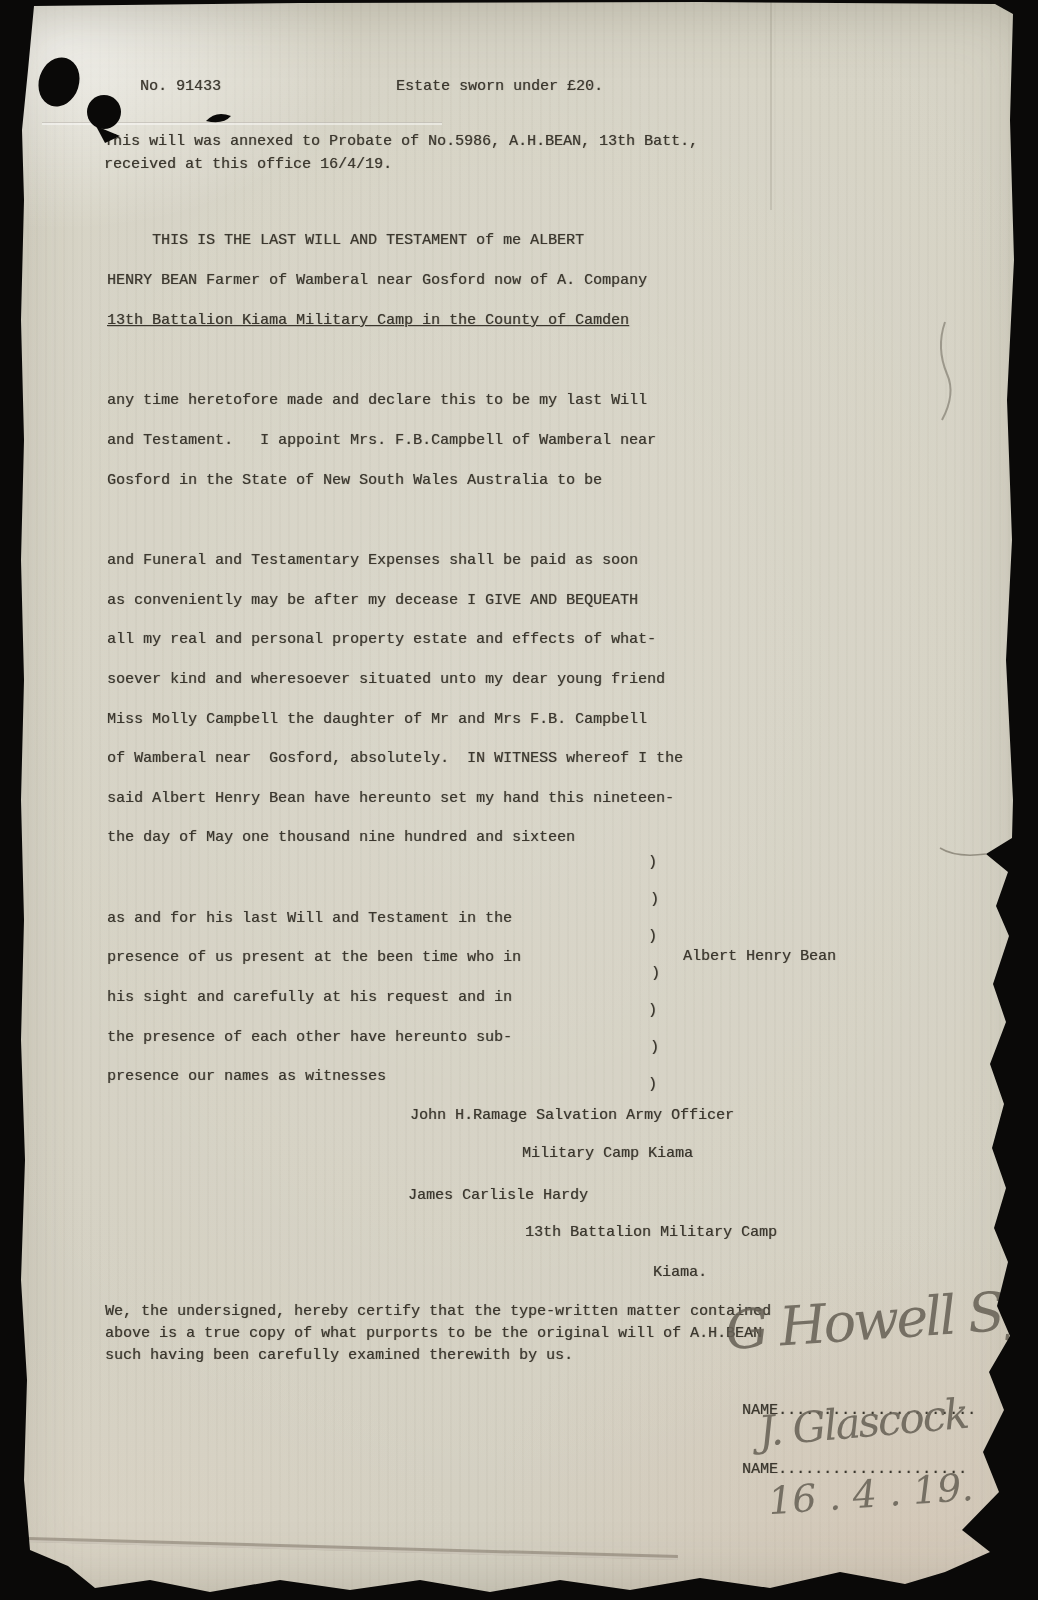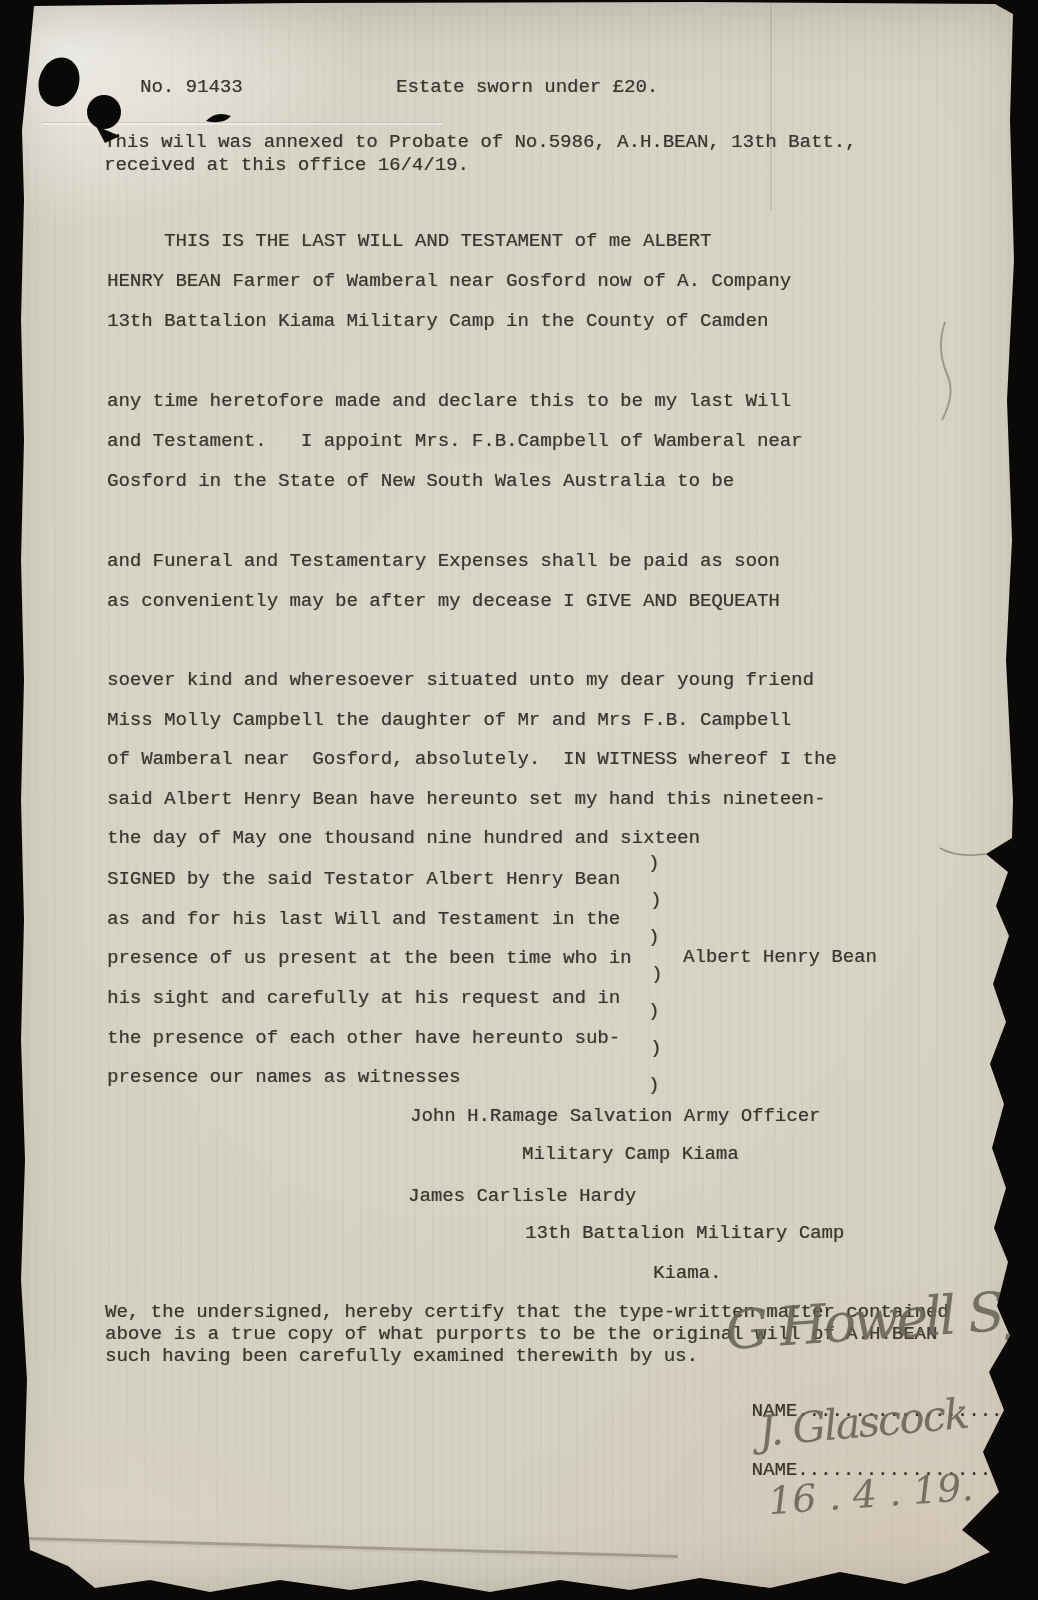--- a/index.html
+++ b/index.html
@@ -8,21 +8,21 @@
   
   #paper{position:absolute;left:0;top:0;width:1038px;height:1600px;
     background:
       radial-gradient(ellipse 420px 260px at 6% 3%, rgba(255,255,255,0.60), rgba(255,255,255,0) 70%),
       radial-gradient(ellipse 600px 420px at 88% 96%, rgba(210,180,160,0.28), rgba(210,180,160,0) 72%),
       radial-gradient(ellipse 520px 320px at 10% 97%, rgba(225,215,200,0.35), rgba(225,215,200,0) 70%),
       radial-gradient(ellipse 900px 1100px at 48% 42%, rgba(255,255,255,0.10), rgba(255,255,255,0) 80%),
       repeating-linear-gradient(90deg, rgba(95,90,72,0.035) 0 2px, rgba(0,0,0,0) 2px 9px),
       linear-gradient(#d6d3c5,#d4d0c2);
     box-shadow: inset 0 0 70px rgba(95,88,70,0.35);}
-  .typed{position:absolute;font-family:"Liberation Mono", monospace;font-size:19px;line-height:22px;
+  .typed{position:absolute;font-family:"Liberation Mono", monospace;font-size:15px;line-height:22px;
          color:#3b372e;white-space:pre;letter-spacing:0;
          text-shadow:0.4px 0.4px 0.7px rgba(59,55,46,0.60);}
   .hand{position:absolute;font-family:"DejaVu Serif", serif;font-style:italic;color:rgba(104,98,86,0.88);
         white-space:pre;}
   .crease{position:absolute;pointer-events:none;}
   svg.overlay{position:absolute;left:0;top:0;pointer-events:none;}
 </style>
 </head>
 <body>
 
@@ -34,33 +34,33 @@
   <div class="crease" style="left:770px;top:0;width:2px;height:210px;background:rgba(110,104,88,0.18);"></div>
 
   <div class="typed" style="left:140px;top:76px;">No. 91433</div>
   <div class="typed" style="left:396px;top:76px;">Estate sworn under £20.</div>
 
   <div class="typed" style="left:104px;top:131px;">This will was annexed to Probate of No.5986, A.H.BEAN, 13th Batt.,</div>
   <div class="typed" style="left:104px;top:154px;">received at this office 16/4/19.</div>
 
   <div class="typed" style="left:107px;top:230px;">     THIS IS THE LAST WILL AND TESTAMENT of me ALBERT</div>
   <div class="typed" style="left:107px;top:270px;">HENRY BEAN Farmer of Wamberal near Gosford now of A. Company</div>
-  <div class="typed" style="left:107px;top:310px;">13th Battalion Kiama Military Camp in the County of Camden</div>
+  <div class="typed" style="left:107px;top:310px;text-decoration:underline;">13th Battalion Kiama Military Camp in the County of Camden</div>
   <div class="typed" style="left:107px;top:390px;">any time heretofore made and declare this to be my last Will</div>
   <div class="typed" style="left:107px;top:430px;">and Testament.   I appoint Mrs. F.B.Campbell of Wamberal near</div>
   <div class="typed" style="left:107px;top:470px;">Gosford in the State of New South Wales Australia to be</div>
   <div class="typed" style="left:107px;top:550px;">and Funeral and Testamentary Expenses shall be paid as soon</div>
   <div class="typed" style="left:107px;top:590px;">as conveniently may be after my decease I GIVE AND BEQUEATH</div>
+  <div class="typed" style="left:107px;top:629px;">all my real and personal property estate and effects of what-</div>
   <div class="typed" style="left:107px;top:669px;">soever kind and wheresoever situated unto my dear young friend</div>
   <div class="typed" style="left:107px;top:709px;">Miss Molly Campbell the daughter of Mr and Mrs F.B. Campbell</div>
   <div class="typed" style="left:107px;top:748px;">of Wamberal near  Gosford, absolutely.  IN WITNESS whereof I the</div>
   <div class="typed" style="left:107px;top:788px;">said Albert Henry Bean have hereunto set my hand this nineteen-</div>
   <div class="typed" style="left:107px;top:827px;">the day of May one thousand nine hundred and sixteen</div>
 
-  <div class="typed" style="left:107px;top:868px;">SIGNED by the said Testator Albert Henry Bean</div>
   <div class="typed" style="left:107px;top:908px;">as and for his last Will and Testament in the</div>
   <div class="typed" style="left:107px;top:947px;">presence of us present at the been time who in</div>
   <div class="typed" style="left:107px;top:987px;">his sight and carefully at his request and in</div>
   <div class="typed" style="left:107px;top:1027px;">the presence of each other have hereunto sub-</div>
   <div class="typed" style="left:107px;top:1066px;">presence our names as witnesses</div>
 
   <div class="typed" style="left:648px;top:852px;">)</div>
   <div class="typed" style="left:650px;top:889px;">)</div>
   <div class="typed" style="left:648px;top:926px;">)</div>
   <div class="typed" style="left:651px;top:963px;">)</div>

